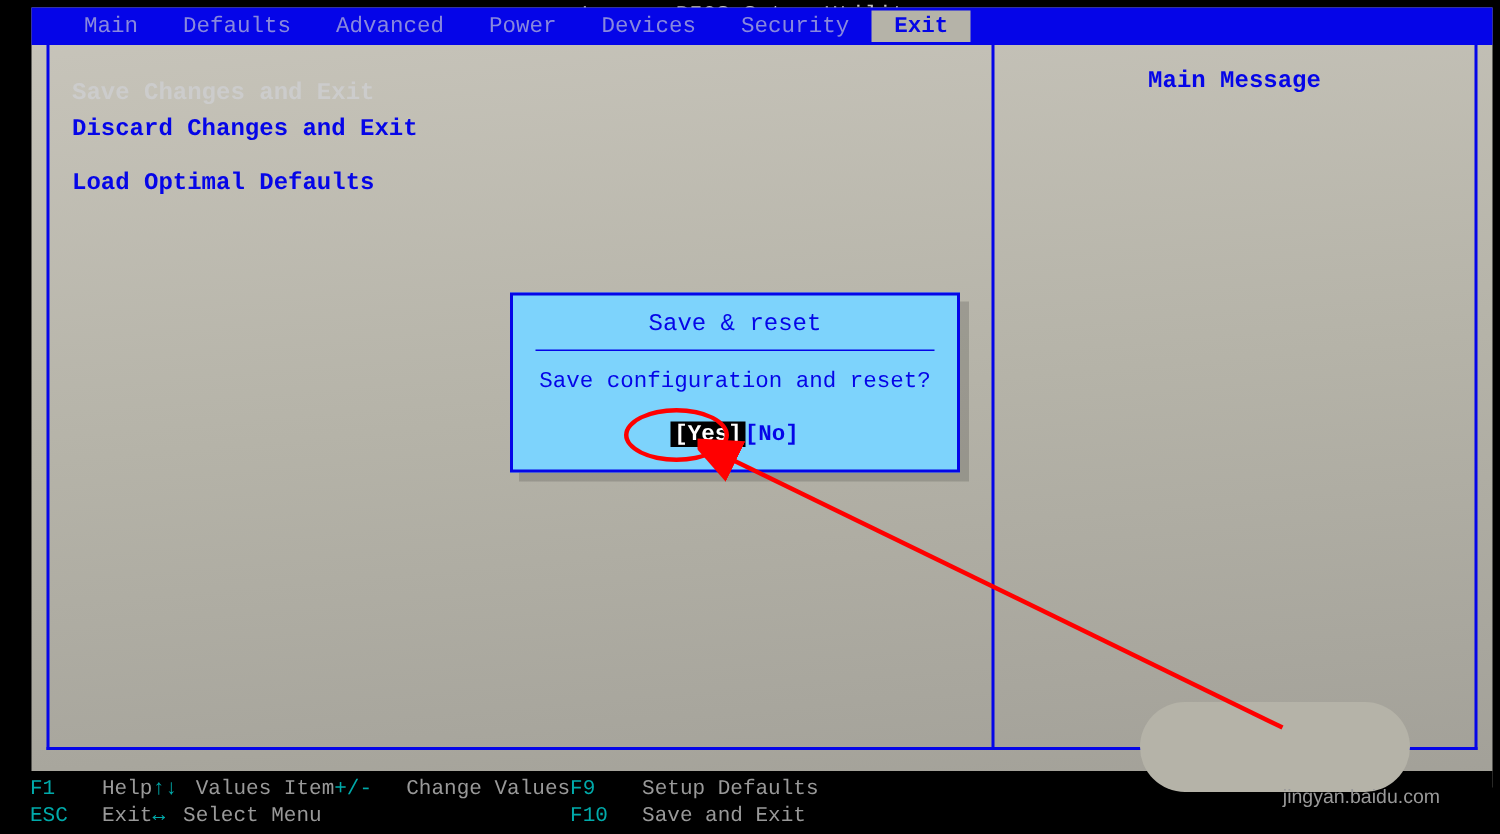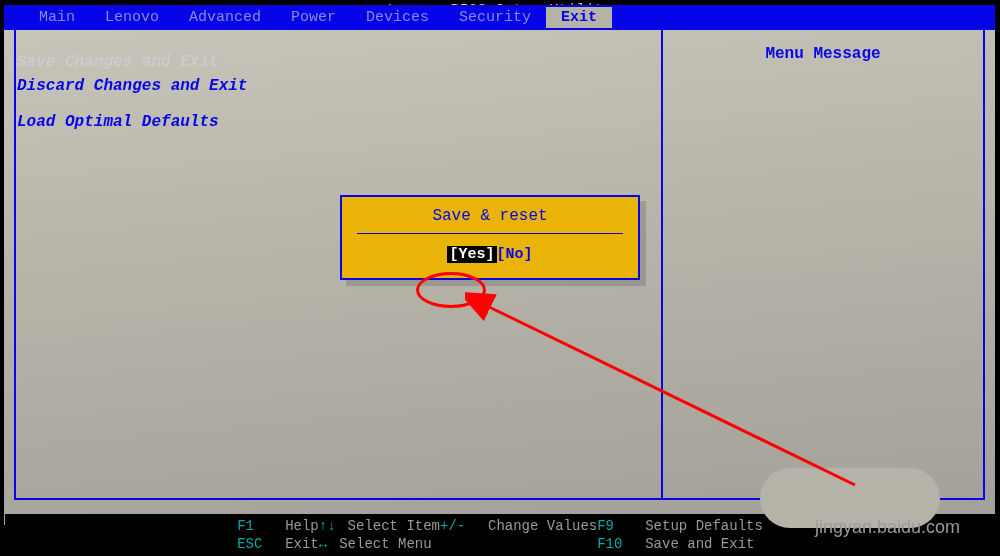--- a/index.html
+++ b/index.html
@@ -8,21 +8,21 @@
       height: 556px;
       background: #000000;
       font-family: 'Courier New', monospace;
       font-size: 15px;
       position: relative;
       overflow: hidden;
     }
     .bios-container {
       position: absolute;
       top: 5px;
-      left: 4px;
+      left: 21px;
       right: 5px;
       height: 520px;
       background: linear-gradient(175deg, #c8c5bb 0%, #b5b3a8 50%, #a2a098 100%);
     }
     .title-bar {
       text-align: center;
       color: #c8c5bb;
       background: #000;
       padding: 2px 0;
       font-size: 15px;
@@ -46,24 +46,23 @@
     .content-area {
       display: flex;
       position: relative;
       height: calc(100% - 50px);
       border: 2px solid #0505e8;
       border-top: none;
       margin: 0 10px;
     }
     .left-panel {
       flex: 1;
-      padding: 20px 1px;
+      padding: 20px 15px;
       border-right: 2px solid #0505e8;
       position: relative;
-      font-style: italic;
     }
     .menu-option {
       color: #0505e8;
       padding: 3px 0;
       font-weight: bold;
       font-size: 16px;
     }
     .menu-option.highlighted {
       color: #cccccc;
     }
@@ -84,21 +83,21 @@
     .help-text {
       color: #000;
       font-size: 15px;
       line-height: 1.4;
     }
     .dialog {
       position: absolute;
       top: 195px;
       left: 340px;
       width: 300px;
-      background: #eab308;
+      background: #7dd3fc;
       border: 2px solid #0505e8;
       padding: 10px 15px 15px;
       box-shadow: 6px 6px 0px rgba(0,0,0,0.15);
     }
     .dialog-title {
       text-align: center;
       color: #0505e8;
       border-bottom: 1px solid #0505e8;
       padding-bottom: 8px;
       margin-bottom: 12px;
@@ -146,21 +145,21 @@
     .footer {
       position: absolute;
       bottom: 0;
       left: 5px;
       right: 5px;
       background: #000;
       color: #888;
       padding: 4px 15px;
       font-size: 14px;
       display: flex;
-      justify-content: center;
+      justify-content: flex-start;
     }
     .footer-col {
       display: flex;
       flex-direction: column;
       gap: 2px;
     }
     .footer-row {
       display: flex;
       gap: 12px;
     }
@@ -172,21 +171,21 @@
       color: #999;
     }
     .arrow-sym {
       color: #00aaaa;
     }
     .watermark {
       position: absolute;
       bottom: 18px;
       right: 40px;
       color: #999;
-      font-size: 18px;
+      font-size: 13px;
       font-family: Arial, sans-serif;
       z-index: 20;
     }
     .watermark-bg {
       position: absolute;
       bottom: 28px;
       right: 60px;
       width: 180px;
       height: 60px;
       background: #b5b3a8;
@@ -196,42 +195,43 @@
   </style>
 </head>
 <body>
 
 <div class="title-bar">Lenovo BIOS Setup Utility</div>
 
 <div class="bios-container">
 
   <div class="menu-bar">
     <div class="menu-item">Main</div>
-    <div class="menu-item">Lenovo</div>
+    <div class="menu-item">Defaults</div>
     <div class="menu-item">Advanced</div>
     <div class="menu-item">Power</div>
     <div class="menu-item">Devices</div>
     <div class="menu-item">Security</div>
     <div class="menu-item active">Exit</div>
   </div>
 
   <div class="content-area">
     <div class="left-panel">
       <div class="menu-option highlighted">Save Changes and Exit</div>
       <div class="menu-option second">Discard Changes and Exit</div>
       <div class="menu-option">Load Optimal Defaults</div>
     </div>
     <div class="right-panel">
-      <div class="help-title">Menu Message</div>
+      <div class="help-title">Main Message</div>
     </div>
   </div>
 </div>
 
 <div class="dialog">
   <div class="dialog-title">Save &amp; reset</div>
+  <div class="dialog-message">Save configuration and reset?</div>
   <div class="dialog-buttons">
     <span class="dialog-btn selected">[Yes]</span>
     <span class="dialog-btn">[No]</span>
   </div>
 </div>
 
 <div class="red-circle"></div>
 
 <svg class="arrow-svg" width="420" height="210">
   <defs>
@@ -252,21 +252,21 @@
       <span class="action-label">Help</span>
     </div>
     <div class="footer-row">
       <span class="key-label">ESC</span>
       <span class="action-label">Exit</span>
     </div>
   </div>
   <div class="footer-col">
     <div class="footer-row">
       <span class="arrow-sym">↑↓</span>
-      <span class="action-label">Select Item</span>
+      <span class="action-label">Values Item</span>
     </div>
     <div class="footer-row">
       <span class="arrow-sym">↔</span>
       <span class="action-label">Select Menu</span>
     </div>
   </div>
   <div class="footer-col">
     <div class="footer-row">
       <span class="key-label">+/-</span>
       <span class="action-label">Change Values</span>

